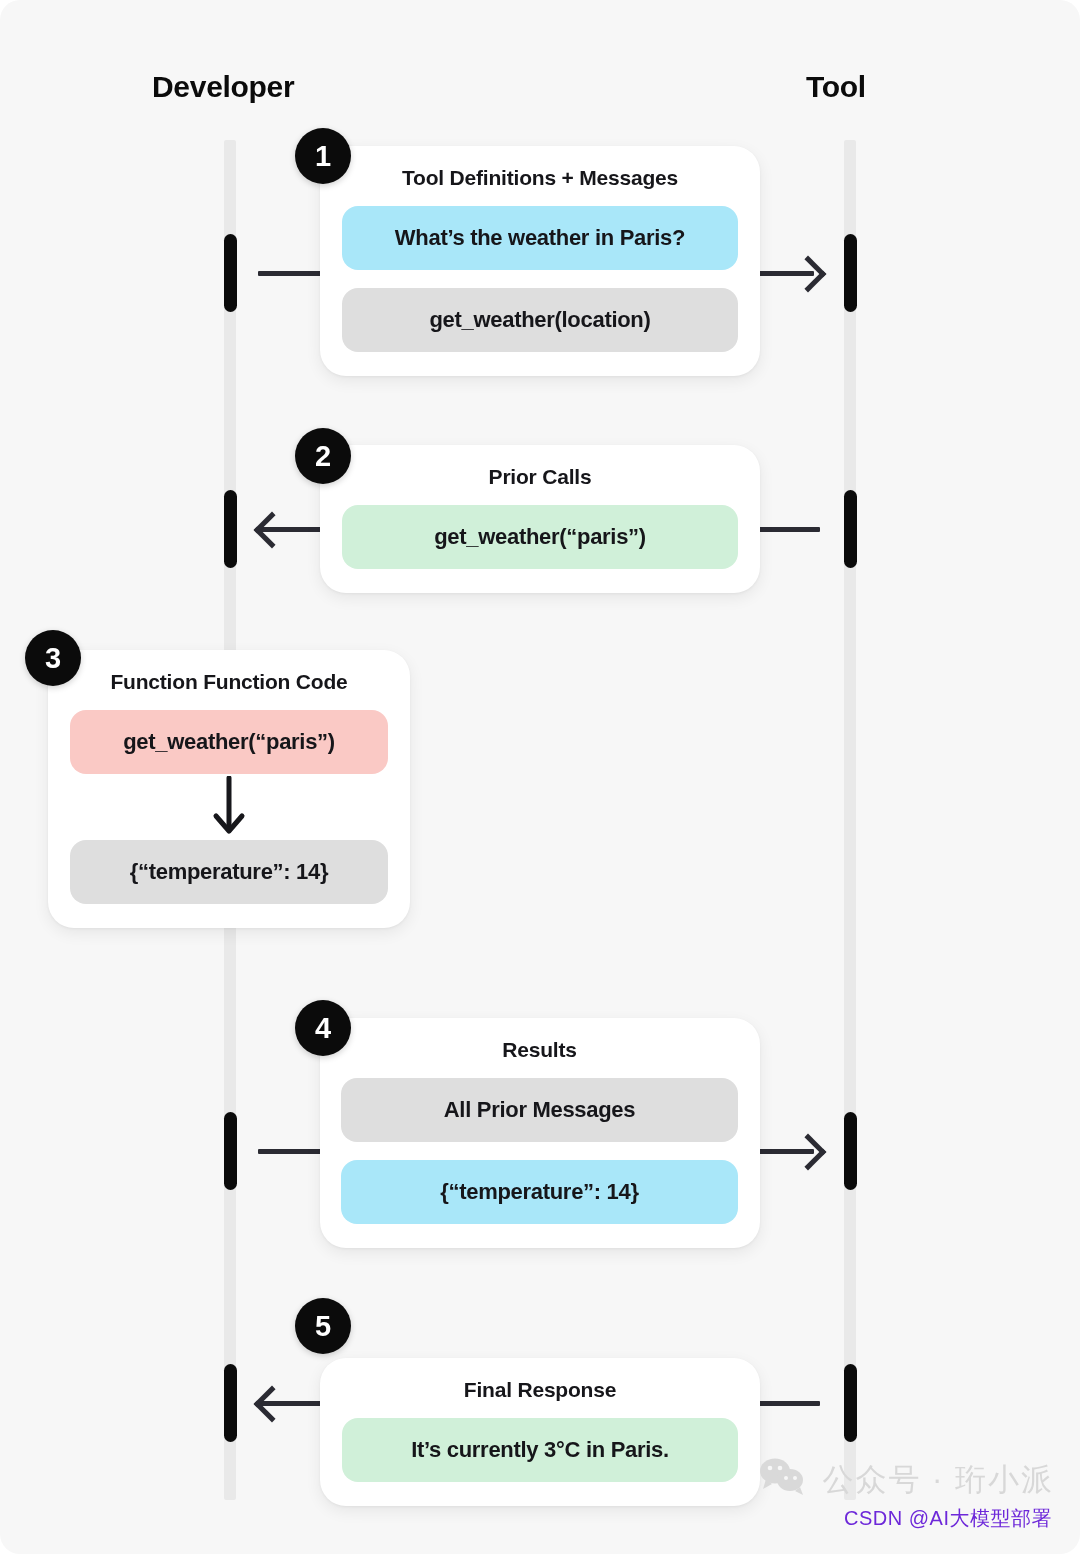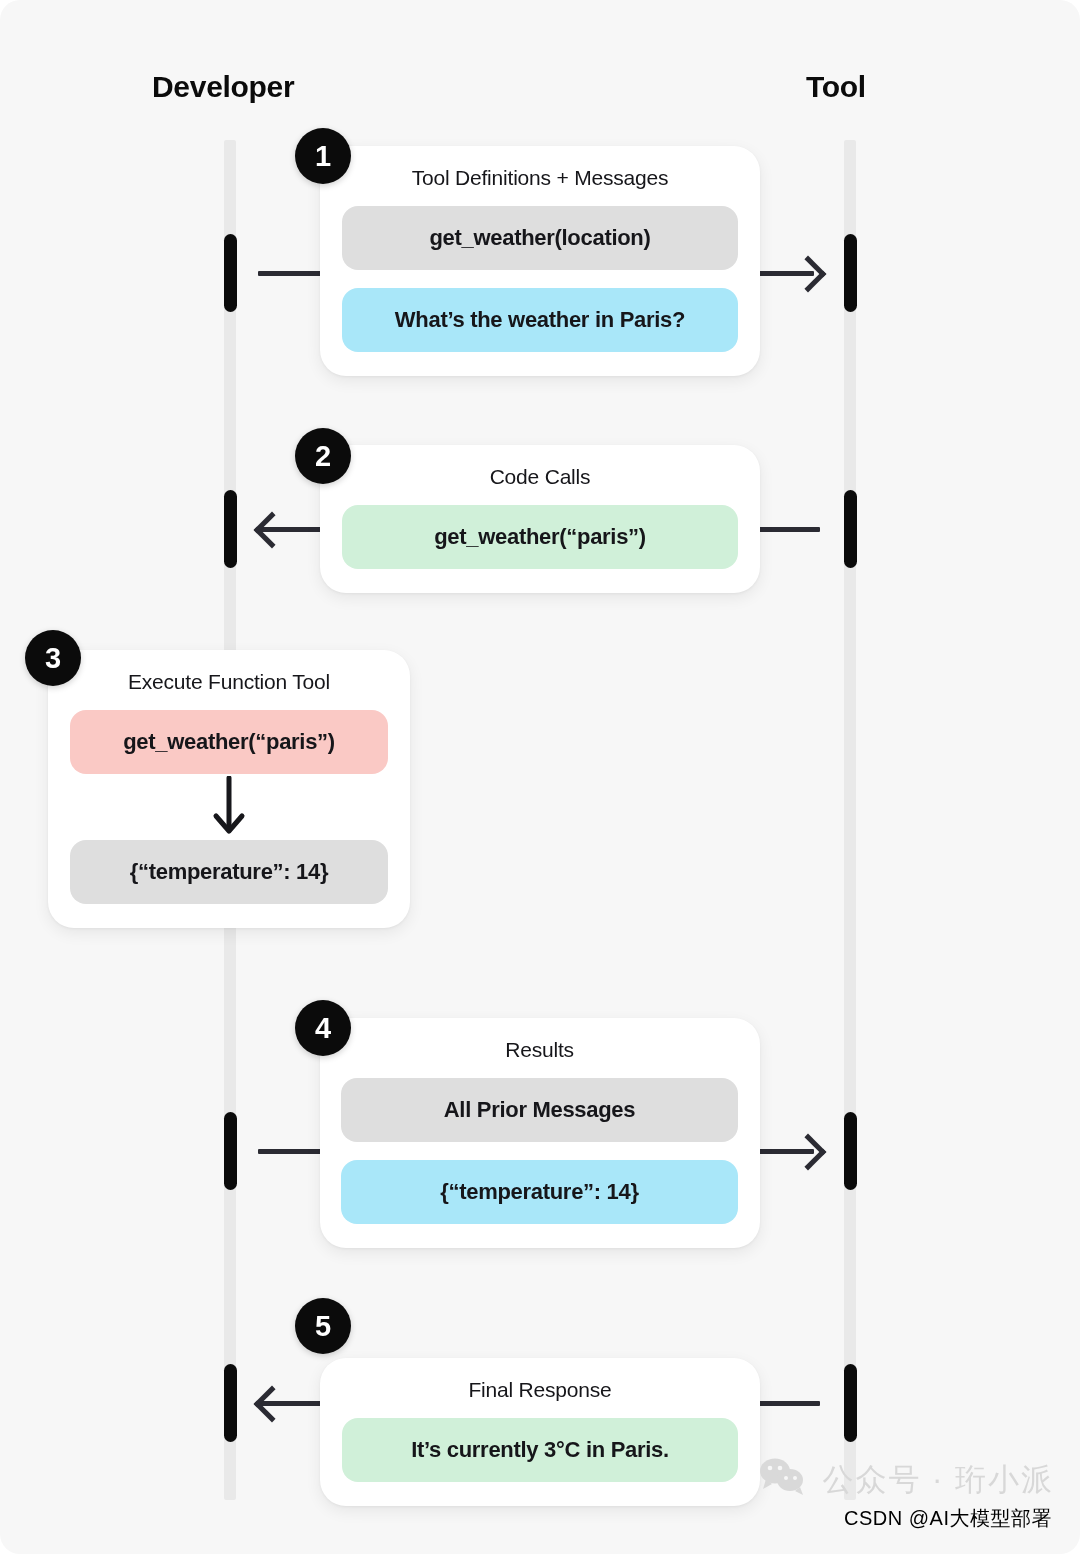--- a/index.html
+++ b/index.html
@@ -74,21 +74,21 @@
   
   .card {
     position: absolute;
     background: #ffffff;
     border-radius: 26px;
     box-shadow: 0 5px 16px rgba(0,0,0,0.07), 0 1px 3px rgba(0,0,0,0.05);
     padding: 20px 22px 24px 22px;
   }
   .card-title {
     font-size: 21px;
-    font-weight: 400;
+    font-weight: 700;
     color: #16161a;
     text-align: center;
     letter-spacing: -0.2px;
     margin-bottom: 16px;
   }
   .pill {
     border-radius: 16px;
     text-align: center;
     font-size: 22px;
     font-weight: 700;
@@ -141,21 +141,21 @@
     display: flex;
     align-items: center;
     justify-content: flex-end;
     gap: 17px;
     color: #d8d8d8;
     font-size: 31px;
     font-weight: 400;
     letter-spacing: 2px;
   }
   #wm-line2 {
-    color: #000000;
+    color: #6d28d9;
     font-size: 20px;
     letter-spacing: 0.5px;
     margin-top: 2px;
     margin-right: 2px;
   }
   .wechat-icon { display: block; }
 
   
   .w-center { left: 320px; width: 440px; }
 </style>
@@ -170,38 +170,38 @@
   <div class="lifeline" id="lifeline-developer"></div>
   <div class="lifeline" id="lifeline-model"></div>
 
   <div class="activation" style="left:224px; top:234px; height:78px;"></div>
   <div class="activation" style="left:844px; top:234px; height:78px;"></div>
   <div class="conn" style="left:258px; top:271px; width:556px;"></div>
   <div class="arrowhead right" style="left:795px; top:261px;"></div>
 
   <div class="card w-center" style="top:146px;">
     <div class="card-title">Tool Definitions + Messages</div>
+    <div class="pill blue">What’s the weather in Paris?</div>
     <div class="pill gray">get_weather(location)</div>
-    <div class="pill blue">What’s the weather in Paris?</div>
   </div>
   <div class="badge" style="left:295px; top:128px;">1</div>
 
   <div class="activation" style="left:224px; top:490px; height:78px;"></div>
   <div class="activation" style="left:844px; top:490px; height:78px;"></div>
   <div class="conn" style="left:260px; top:527px; width:560px;"></div>
   <div class="arrowhead left" style="left:259px; top:517px;"></div>
 
   <div class="card w-center" style="top:445px;">
-    <div class="card-title">Code Calls</div>
+    <div class="card-title">Prior Calls</div>
     <div class="pill green">get_weather(“paris”)</div>
   </div>
   <div class="badge" style="left:295px; top:428px;">2</div>
 
   <div class="card" style="left:48px; top:650px; width:362px;">
-    <div class="card-title">Execute Function Tool</div>
+    <div class="card-title">Function Function Code</div>
     <div class="pill pink">get_weather(“paris”)</div>
     <div class="down-arrow">
       <svg width="34" height="62" viewBox="0 0 34 62" aria-hidden="true">
         <line x1="17" y1="2" x2="17" y2="52" stroke="#17171b" stroke-width="5" stroke-linecap="round"></line>
         <polyline points="4,40 17,55 30,40" fill="none" stroke="#17171b" stroke-width="5" stroke-linecap="round" stroke-linejoin="round"></polyline>
       </svg>
     </div>
     <div class="pill gray" style="margin-top:0;">{“temperature”: 14}</div>
   </div>
   <div class="badge" style="left:25px; top:630px;">3</div>

